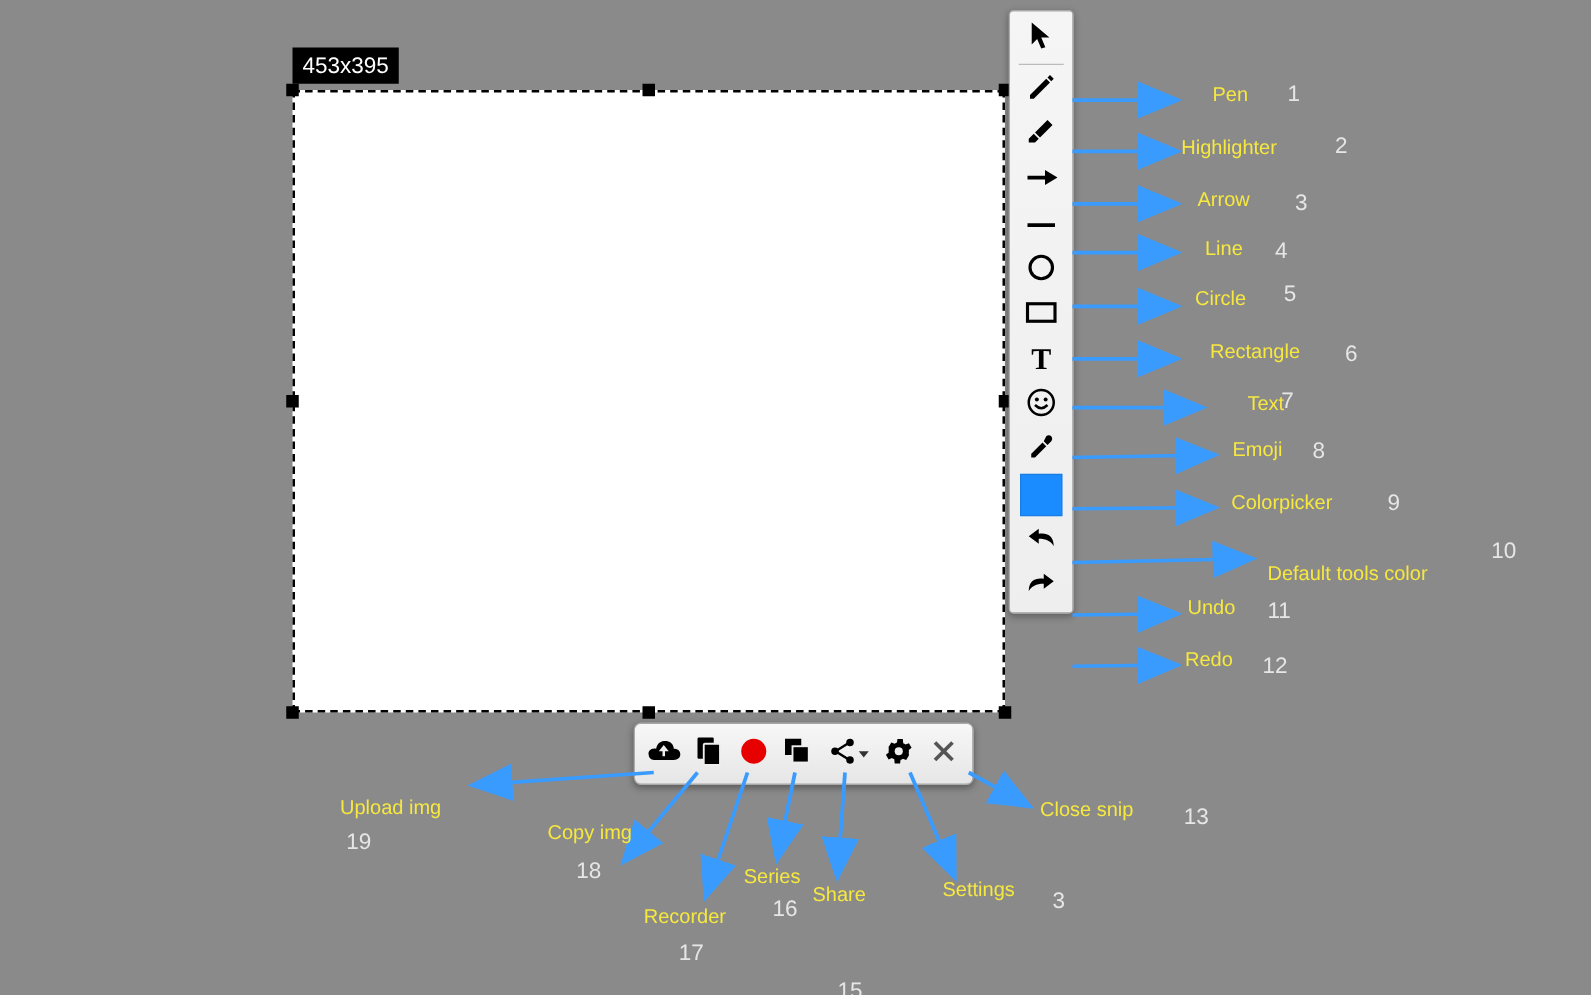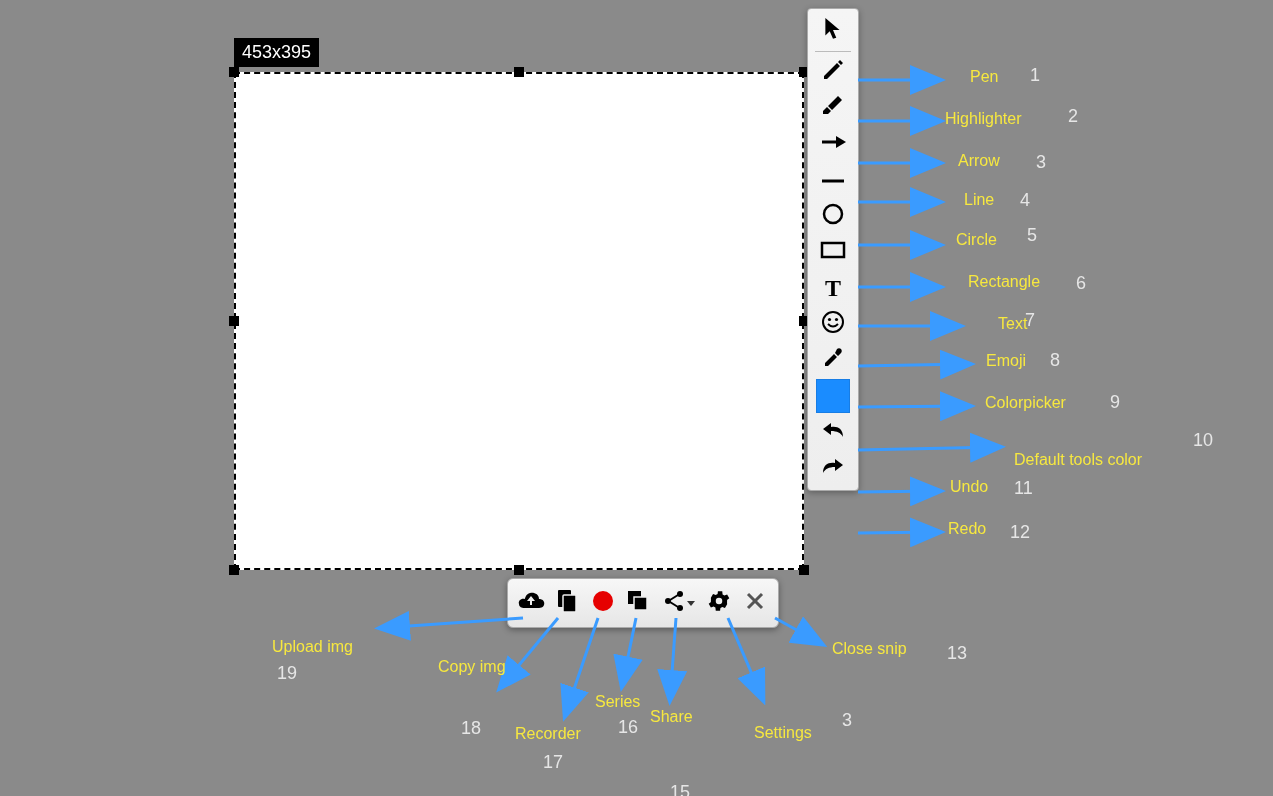--- a/index.html
+++ b/index.html
@@ -339,28 +339,28 @@
 <div class="label" style="left:950px; top:478px;">Undo</div>
 <div class="num" style="left:1014px; top:478px;">11</div>
 
 <div class="label" style="left:948px; top:520px;">Redo</div>
 <div class="num" style="left:1010px; top:522px;">12</div>
 
 <div class="label" style="left:236px; top:638px;margin-left:36px;">Upload img</div>
 <div class="num" style="left:277px; top:663px;">19</div>
 
 <div class="label" style="left:438px; top:658px;">Copy img</div>
-<div class="num" style="left:461px; top:718px;">18</div>
+<div class="num" style="left:461px; top:686px;">18</div>
 
 <div class="label" style="left:515px; top:725px;">Recorder</div>
 <div class="num" style="left:543px; top:752px;">17</div>
 
 <div class="label" style="left:595px; top:693px;">Series</div>
 <div class="num" style="left:618px; top:717px;">16</div>
 
 <div class="label" style="left:650px; top:708px;">Share</div>
 <div class="num" style="left:670px; top:738px;margin-top:44px;">15</div>
 
-<div class="label" style="left:754px; top:724px;text-align:center;">Settings</div>
+<div class="label" style="left:754px; top:704px;text-align:center;">Settings</div>
 <div class="num" style="left:842px; top:710px;">3</div>
 
 <div class="label" style="left:832px; top:640px;">Close snip</div>
 <div class="num" style="left:947px; top:643px;">13</div>
 
 </body></html>

